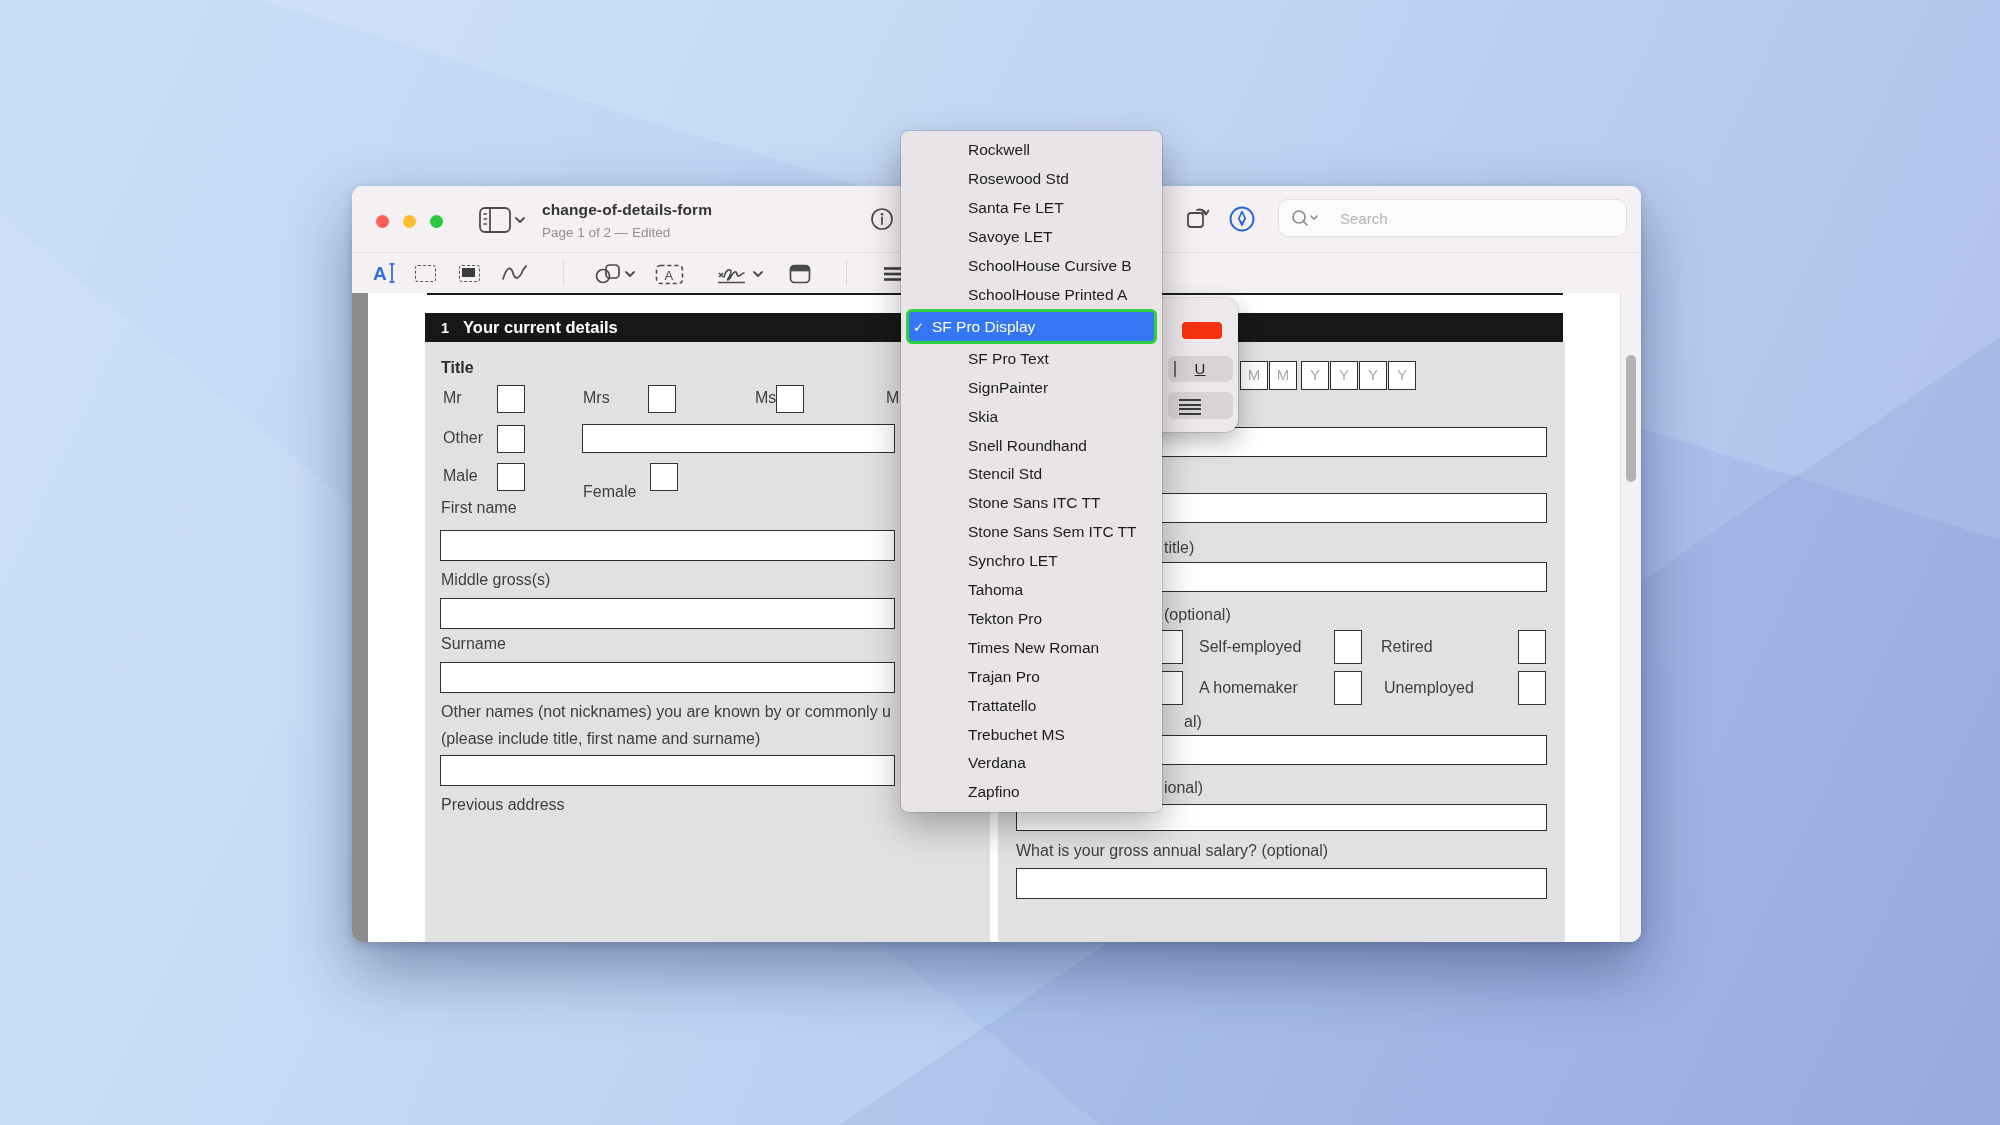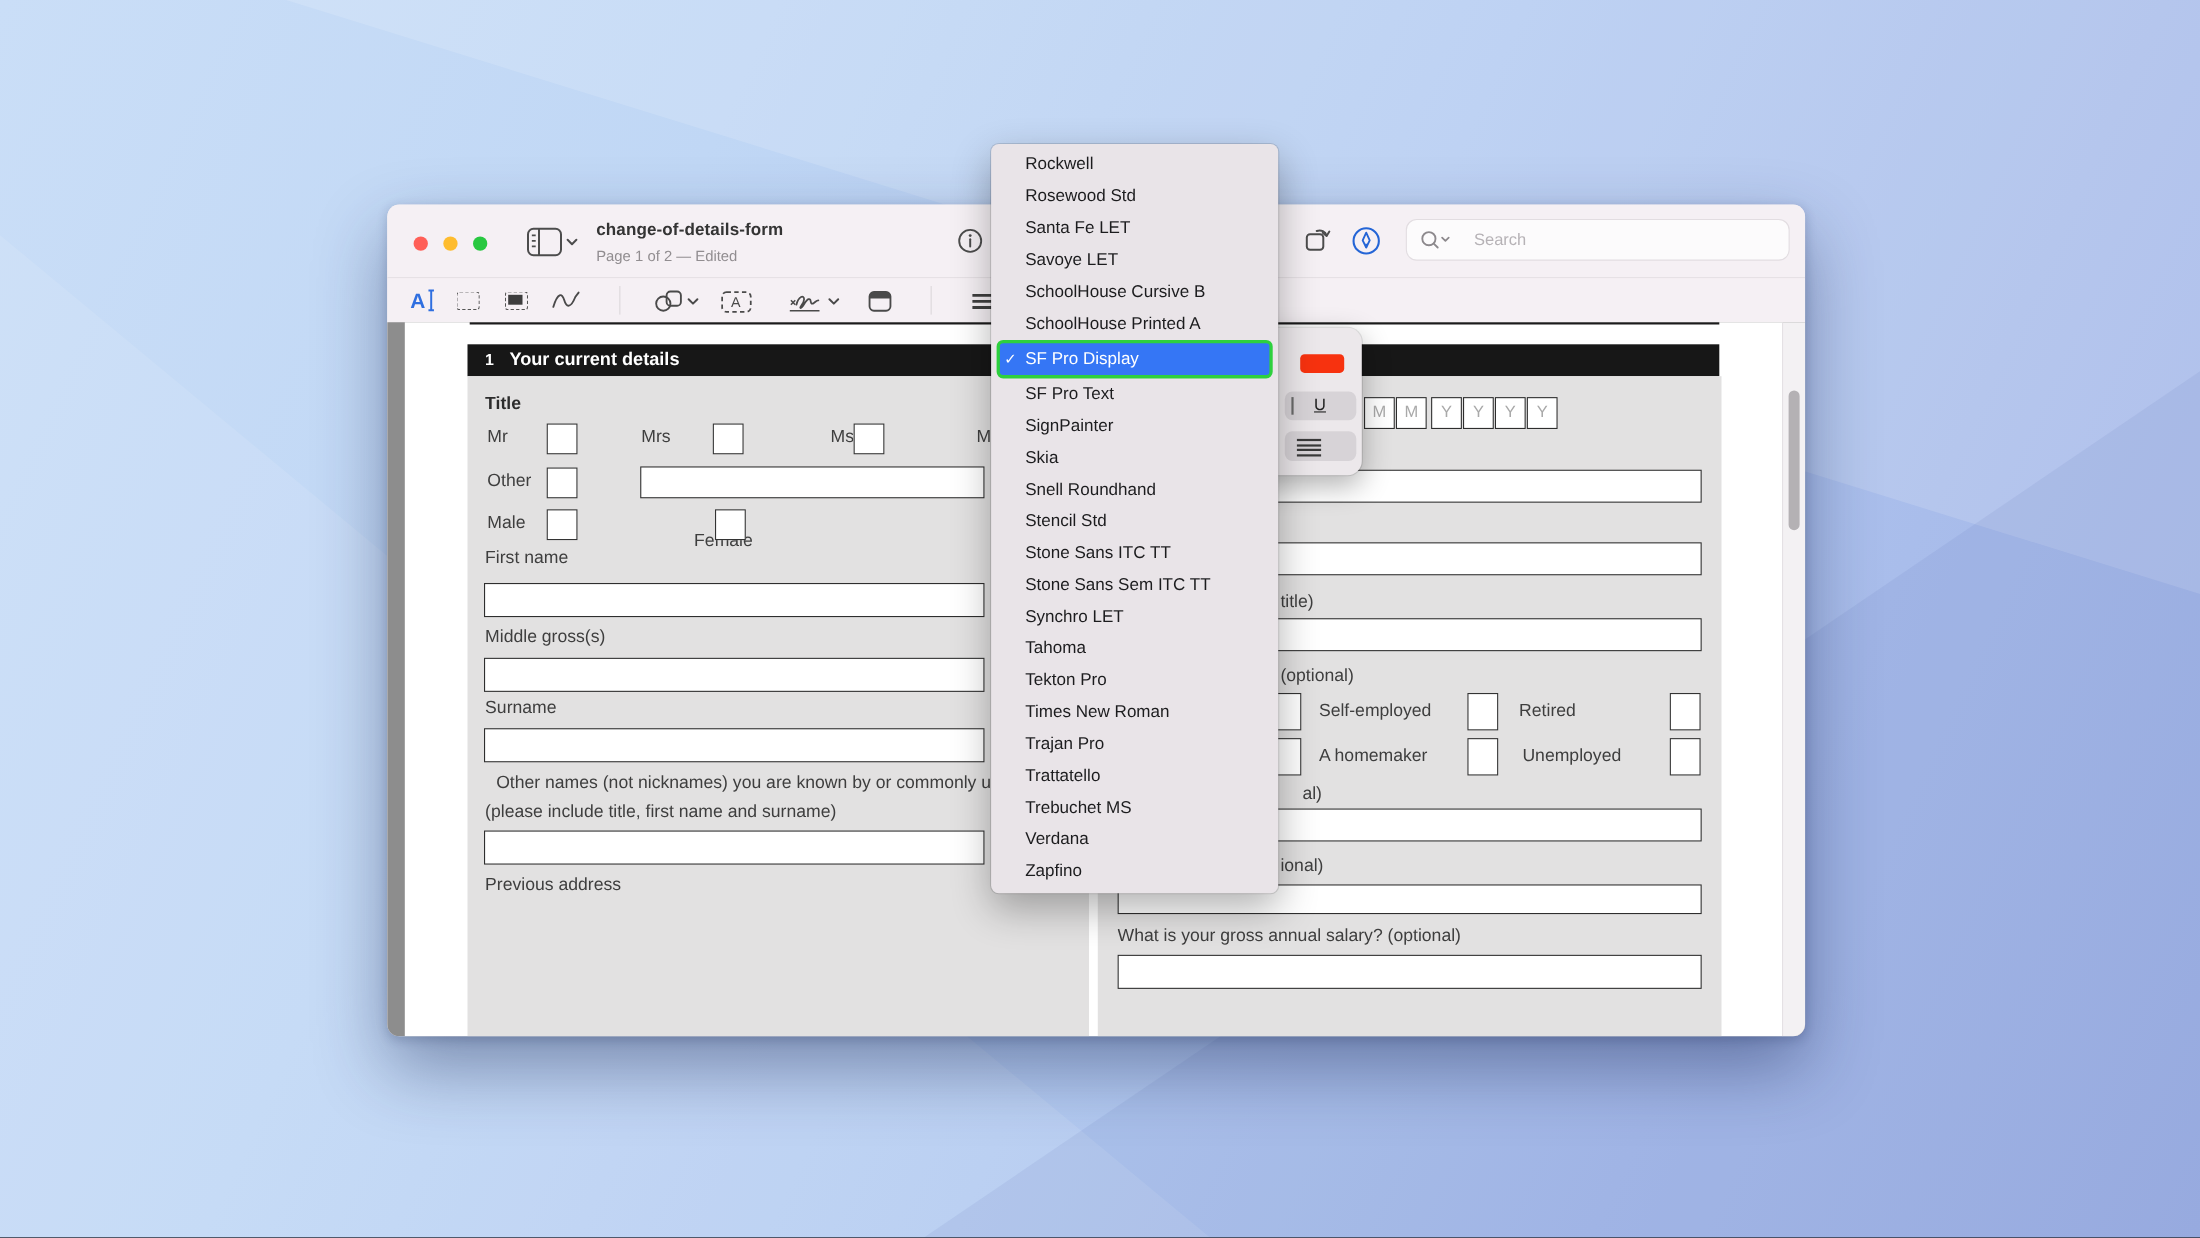--- a/index.html
+++ b/index.html
@@ -31,21 +31,21 @@
   
   #docarea{left:0;top:107px;width:1289px;height:649px;background:#8d8d8d;}
   #page{left:16px;top:0;width:1252px;height:649px;background:#ffffff;}
   #scrolltrack{left:1268px;top:0;width:21px;height:649px;background:#f3f1f3;border-left:1px solid #e4e1e4;box-sizing:border-box;}
   #scrollthumb{left:5px;top:62px;width:10px;height:127px;border-radius:5px;background:#b4b1b4;}
   .panel{background:#e2e1e1;}
   #section-bar{left:57px;top:20px;width:1138px;height:29px;background:#171717;color:#fff;
     display:flex;align-items:center;}
   #section-bar .num{margin-left:16px;font-size:14.5px;font-weight:bold;}
   #section-bar .ttl{margin-left:14px;font-size:16.5px;font-weight:bold;}
-  .flabel{font-size:16px;color:#3e3e3e;height:18px;line-height:18px;white-space:nowrap;overflow:hidden;text-align:right;}
+  .flabel{font-size:16px;color:#3e3e3e;height:18px;line-height:18px;white-space:nowrap;overflow:hidden;}
   .fbold{font-weight:bold;color:#2c2c2c;}
   .cbox{width:28px;height:28px;background:#fff;border:1.5px solid #333;box-sizing:border-box;}
   .cbox2{width:28px;height:34px;background:#fff;border:1.5px solid #333;box-sizing:border-box;}
   .tfield{background:#fff;border:1.5px solid #2e2e2e;box-sizing:border-box;}
   .dbox{width:28px;height:29px;background:#fff;border:1.5px solid #2e2e2e;box-sizing:border-box;
     color:#a9a9a9;font-size:15px;text-align:center;line-height:26px;}
   .hline{height:2px;background:#1c1c1c;}
   
   #popover{left:1120px;top:298px;width:118px;height:134px;border-radius:13px;background:#ece8eb;
     box-shadow:0 0 0 1px rgba(0,0,0,.10),0 9px 26px rgba(0,0,0,.30);}
@@ -55,21 +55,21 @@
   #btn-underline .seg{left:6px;top:5px;width:1.5px;height:16px;background:#6a6a6a;}
   #btn-underline .u{left:18px;top:3px;width:28px;text-align:center;font-size:15px;color:#222;
     text-decoration:underline;height:20px;line-height:20px;}
   #btn-align{left:48px;top:94px;width:65px;height:27px;}
   #btn-align .ln{left:11px;width:22px;height:2.2px;background:#3a3a3a;}
   
   #font-menu{left:901px;top:131px;width:261px;height:681px;border-radius:7px;background:#e9e4e8;
     box-shadow:0 0 0 1px rgba(0,0,0,.12),0 14px 36px rgba(0,0,0,.30);
     padding:5px 0;box-sizing:border-box;display:flex;flex-direction:column;}
   .menu-item{flex:1;display:flex;align-items:center;font-size:15.5px;color:#1c1c1e;
-    padding-left:31px;white-space:nowrap;}
+    padding-left:31px;white-space:nowrap;margin-left:36px;}
   .menu-item.selected{color:#fff;border-radius:6px;margin:0 5px;padding-left:0;
     border-style:solid;border-width:3px;box-sizing:border-box;}
   .menu-item.selected .chk{width:19px;padding-left:4px;font-size:13.5px;font-weight:bold;}
 </style>
 </head>
 <body>
 
 <div id="stage">
 
   <div class="abs" id="wallpaper">
@@ -214,21 +214,21 @@
         <div class="abs flabel" style="left:387px;top:96px;">Ms</div>
         <div class="abs cbox" style="left:408px;top:92px;"></div>
         <div class="abs flabel" style="left:518px;top:96px;width:15px;">M</div>
 
         <div class="abs flabel" style="left:75px;top:136px;">Other</div>
         <div class="abs cbox" style="left:129px;top:132px;"></div>
         <div class="abs tfield" style="left:214px;top:131px;width:313px;height:29px;"></div>
 
         <div class="abs flabel" style="left:75px;top:174px;">Male</div>
         <div class="abs cbox" style="left:129px;top:170px;"></div>
-        <div class="abs flabel" style="left:215px;top:190px;margin-left:48px;">Female</div>
+        <div class="abs flabel" style="left:215px;top:190px;">Female</div>
         <div class="abs cbox" style="left:282px;top:170px;"></div>
 
         <div class="abs flabel" style="left:73px;top:206px;">First name</div>
         <div class="abs tfield" style="left:72px;top:237px;width:455px;height:31px;"></div>
 
         <div class="abs flabel" style="left:73px;top:278px;">Middle gross(s)</div>
         <div class="abs tfield" style="left:72px;top:305px;width:455px;height:31px;"></div>
 
         <div class="abs flabel" style="left:73px;top:342px;">Surname</div>
         <div class="abs tfield" style="left:72px;top:369px;width:455px;height:31px;"></div>

